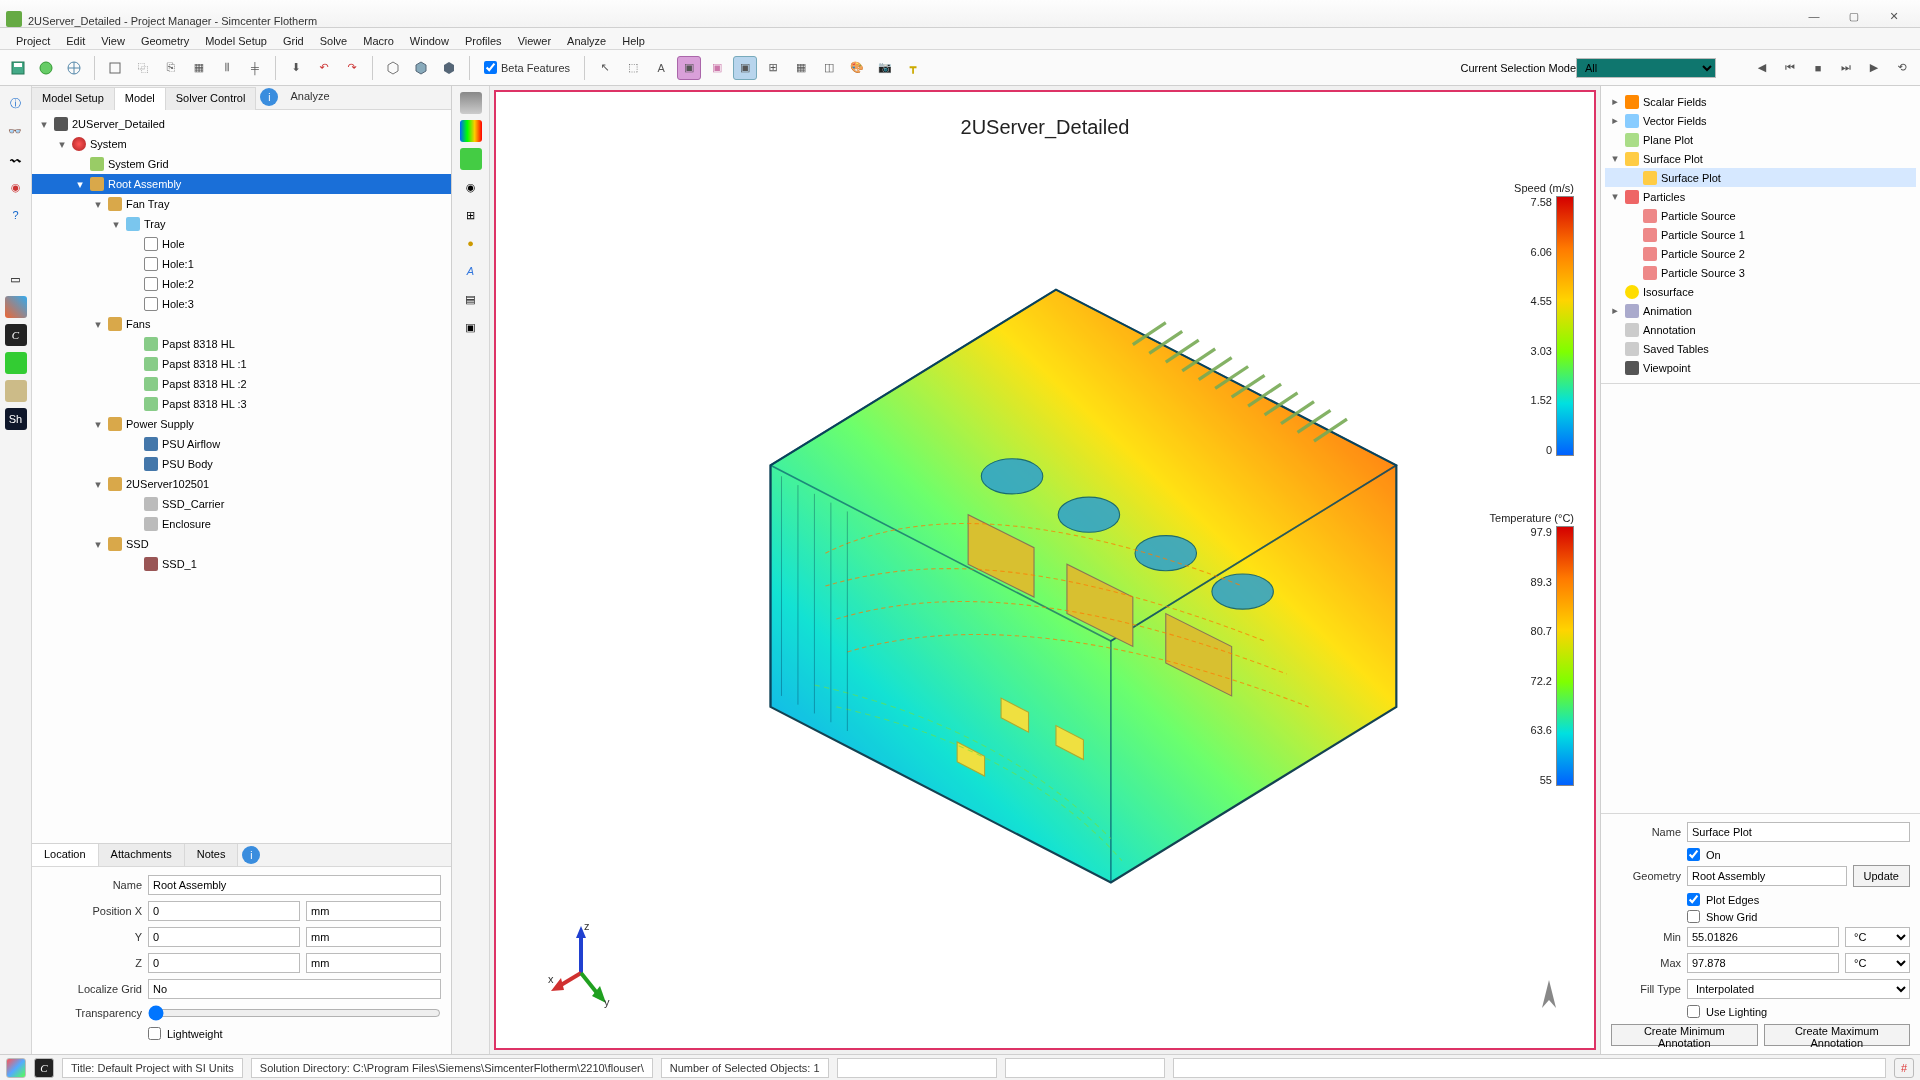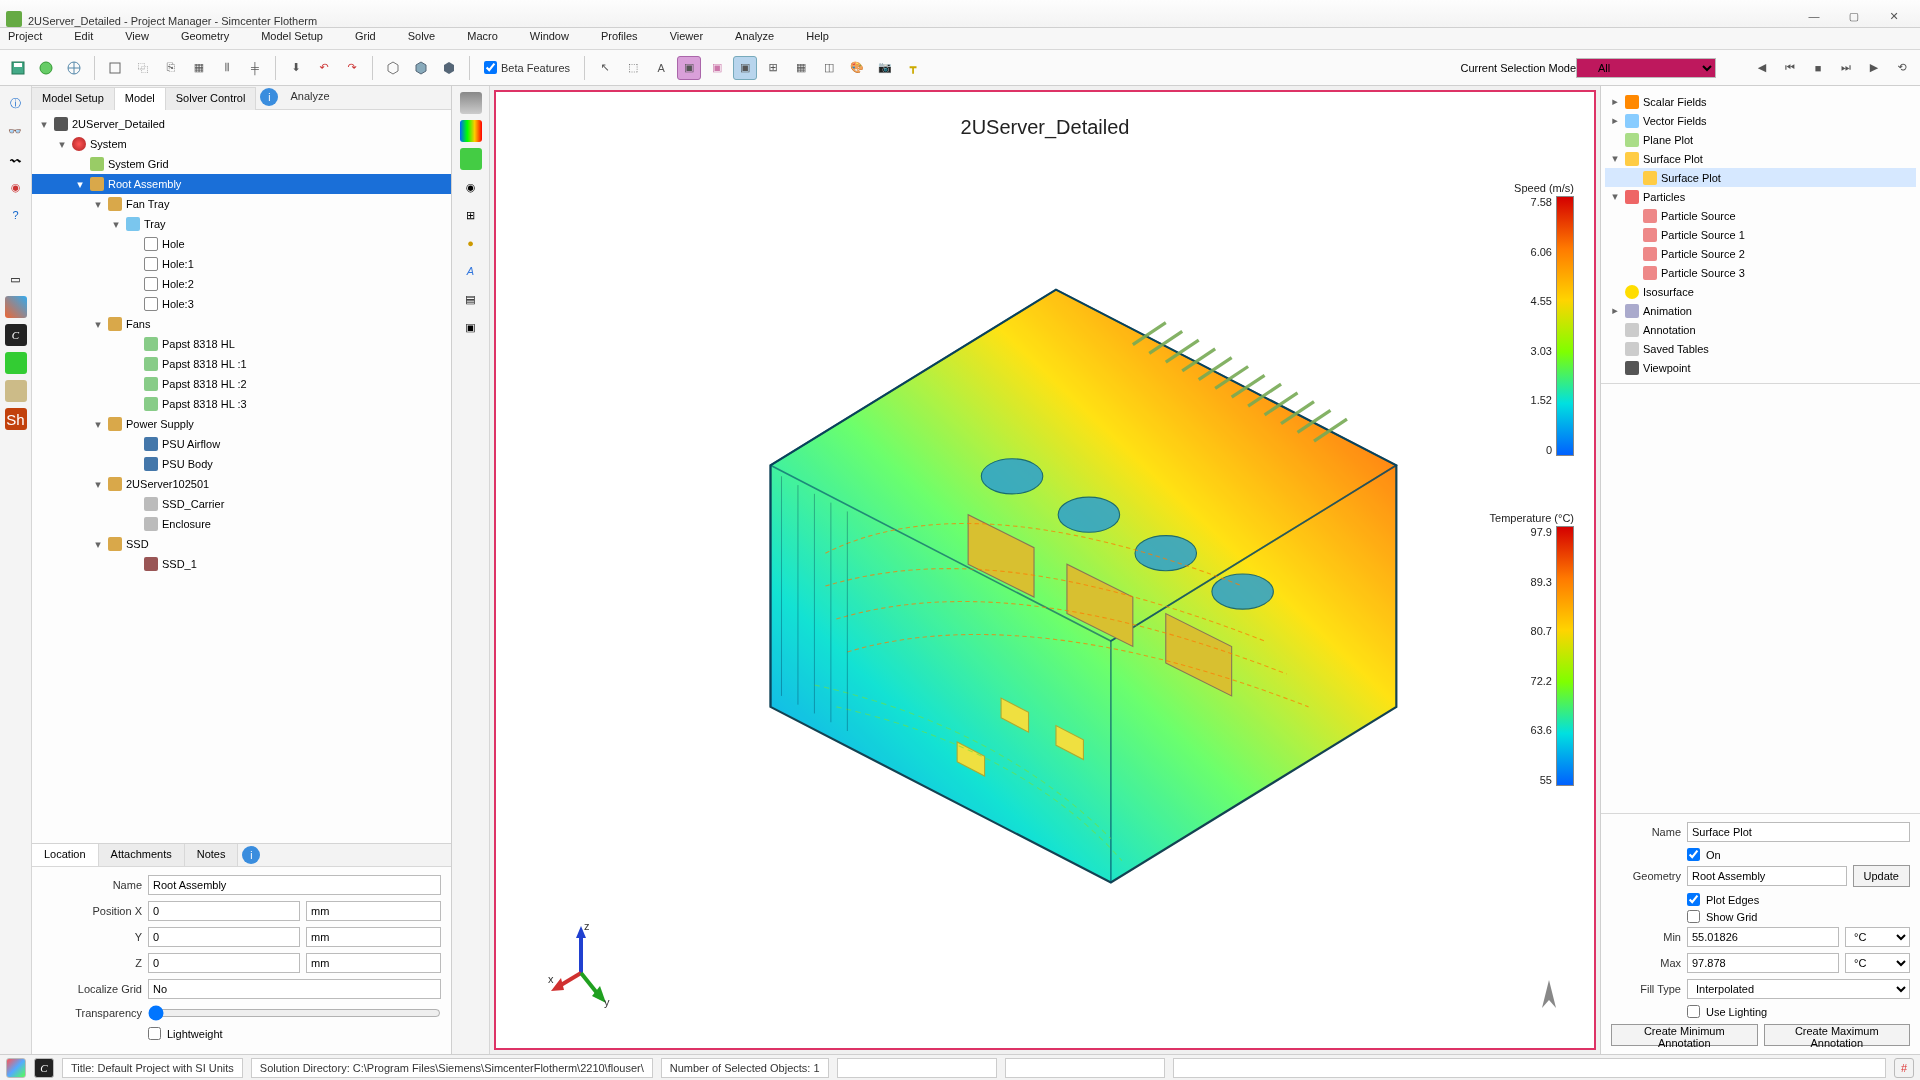--- a/index.html
+++ b/index.html
@@ -5,31 +5,31 @@
 * { box-sizing: border-box; margin: 0; padding: 0; font-family: "Segoe UI", Tahoma, sans-serif; font-size: 11px; }
 body { background: #f0f0f0; width: 1920px; height: 1080px; overflow: hidden; }
 
 
 .titlebar { height: 28px; background: linear-gradient(#fdfdfd,#f3f3f3); display: flex; align-items: flex-end; padding: 0 6px; border-bottom: 1px solid #d0d0d0; }
 .titlebar .app-icon { width: 16px; height: 16px; background: #6a4; margin-right: 6px; border-radius: 2px; }
 .titlebar .title { flex: 1; color: #333; }
 .titlebar .winbtn { width: 40px; height: 22px; display: flex; align-items: center; justify-content: center; color: #555; }
 
 
-.menubar { height: 22px; background: #f7f7f7; border-bottom: 1px solid #d8d8d8; display: flex; align-items: flex-start; padding: 0 0; gap: 16px; }
+.menubar { height: 22px; background: #f7f7f7; border-bottom: 1px solid #d8d8d8; display: flex; align-items: flex-end; padding: 0 8px; gap: 0; }
 .menubar .menu-item { padding: 2px 8px; color: #222; cursor: default; }
 
 
 .toolbar { height: 36px; background: #fafafa; border-bottom: 1px solid #cfcfcf; display: flex; align-items: center; padding: 0 6px; gap: 4px; }
 .tbtn { width: 24px; height: 24px; border: 1px solid transparent; border-radius: 3px; display: flex; align-items: center; justify-content: center; color: #555; }
 .tbtn svg { width: 16px; height: 16px; }
 .tsep { width: 1px; height: 24px; background: #ccc; margin: 0 4px; }
 .beta { display: flex; align-items: center; gap: 4px; color: #333; padding: 0 6px; }
 .sel-mode { display: flex; align-items: center; margin-left: auto; }
-.sel-mode select { height: 20px; width: 140px; border: 1px solid #bbb; background: #be185d; padding: 0 17px; }
+.sel-mode select { height: 20px; width: 140px; border: 1px solid #bbb; background: #0f766e; padding: 0 4px; }
 .playctrls { display: flex; gap: 4px; margin-left: 30px; }
 
 
 .main { display: flex; height: calc(100% - 28px - 22px - 36px - 26px); }
 
 
 .vbar { width: 32px; background: #f4f4f4; border-right: 1px solid #d6d6d6; display: flex; flex-direction: column; align-items: center; padding-top: 6px; gap: 6px; }
 .vbtn { width: 22px; height: 22px; border-radius: 3px; display: flex; align-items: center; justify-content: center; }
 
 
@@ -223,21 +223,21 @@
     <div class="vbtn">👓</div>
     <div class="vbtn">〰</div>
     <div class="vbtn" style="color:#c33">◉</div>
     <div class="vbtn" style="color:#16c">?</div>
     <div style="height:30px"></div>
     <div class="vbtn">▭</div>
     <div class="vbtn" style="background:linear-gradient(45deg,#e63,#3ae)"> </div>
     <div class="vbtn" style="background:#222;color:#fff;font-style:italic;font-family:serif">C</div>
     <div class="vbtn" style="background:#3c3"> </div>
     <div class="vbtn" style="background:#cb8"> </div>
-    <div class="vbtn" style="background:#c2410c;color:#fff;font-size:15px">Sh</div>
+    <div class="vbtn" style="background:#0f172a;color:#fff;font-size:11px">Sh</div>
   </div>
 
   <div class="left-panel">
     <div class="lp-head">
       <div class="lp-tab inactive">Model Setup</div>
       <div class="lp-tab">Model</div>
       <div class="lp-tab inactive">Solver Control</div>
       <div class="help">i</div>
       <div class="analyze">Analyze</div>
     </div>

